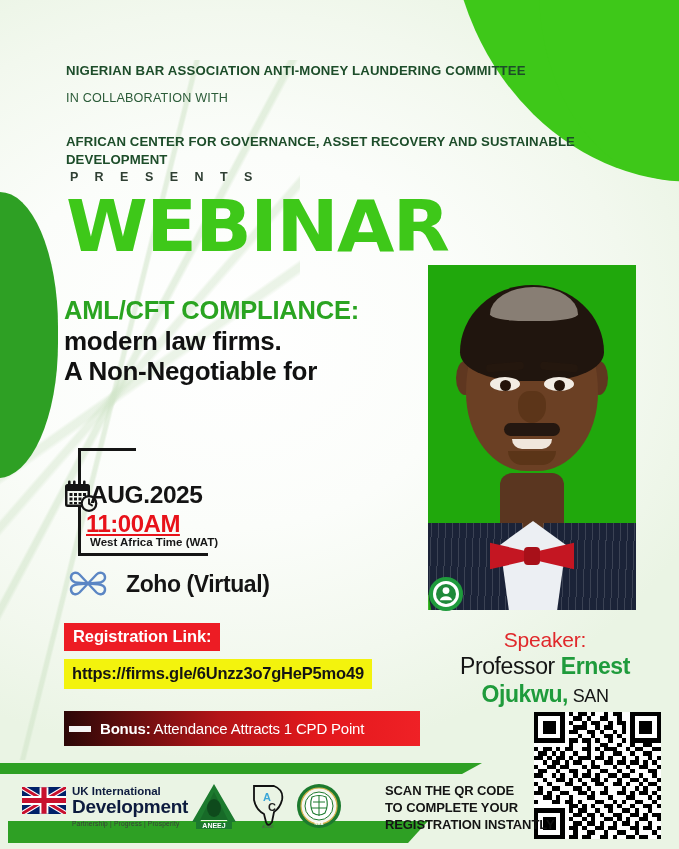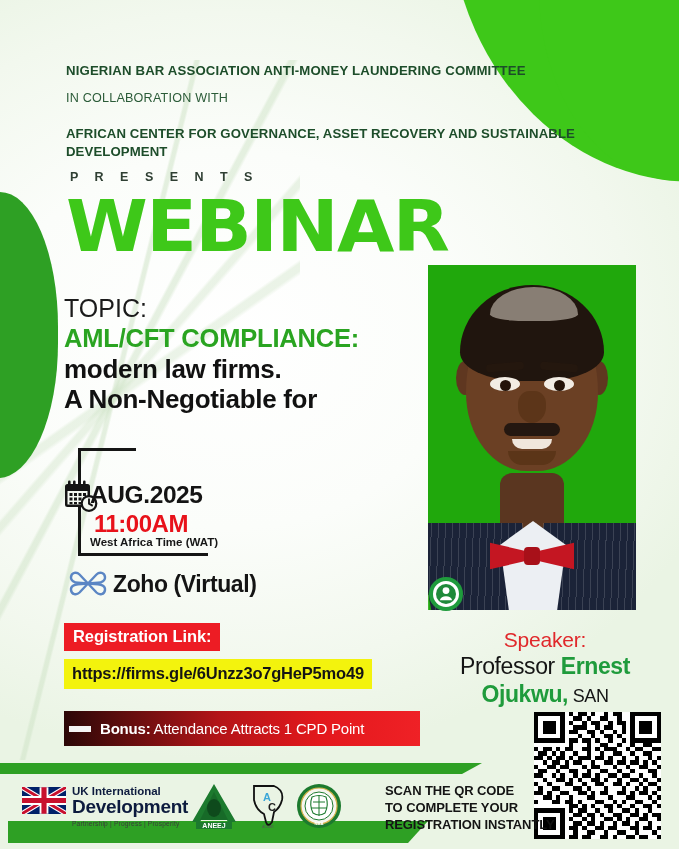--- a/index.html
+++ b/index.html
@@ -43,21 +43,21 @@
   
   .left-blob {
     position:absolute; left:-52px; top:192px; width:110px; height:286px;
     background:#2ea024;
     border-radius:50% 56% 58% 48% / 42% 50% 50% 58%;
   }
   
   .hdr { position:absolute; left:66px; top:62px; width:520px; }
   .hdr .l1 { font-size:13.2px; font-weight:bold; color:#1d4d2a; letter-spacing:.15px; line-height:1.35; }
   .hdr .l2 { font-size:12.6px; font-weight:500; color:#2b5b38; margin-top:11px; letter-spacing:.2px; }
-  .hdr .l3 { font-size:13.2px; font-weight:bold; color:#1d4d2a; margin-top:20px; line-height:1.35; letter-spacing:.1px; }
+  .hdr .l3 { font-size:13.2px; font-weight:bold; color:#1d4d2a; margin-top:28px; line-height:1.35; letter-spacing:.1px; }
   .presents { position:absolute; left:70px; top:170px; font-size:12.5px; font-weight:bold; color:#2f3f33; letter-spacing:6.5px; }
   
   .webinar {
     position:absolute; left:66px; top:190px;
     font-size:72px; font-weight:900; color:#3ec819;
     letter-spacing:-1.5px; line-height:1;
     font-family:"DejaVu Sans", sans-serif;
     transform:scaleX(1.03); transform-origin:left center;
   }
   
@@ -66,24 +66,24 @@
   .topic .hl { font-size:25.5px; color:#2aa421; font-weight:900; line-height:1.16; letter-spacing:-.2px; margin-top:2px; }
   .topic .sub { font-size:26px; color:#111111; font-weight:700; line-height:1.17; letter-spacing:-.3px; }
   
   .datewrap { position:absolute; left:66px; top:448px; width:230px; height:110px; }
   .brk-v { position:absolute; left:12px; top:0; width:3px; height:108px; background:#151515; }
   .brk-t { position:absolute; left:12px; top:0; width:58px; height:3px; background:#151515; }
   .brk-b { position:absolute; left:12px; top:105px; width:130px; height:3px; background:#151515; }
   .cal-icon { position:absolute; left:-2px; top:32px; width:34px; height:32px; }
   .dline1 { position:absolute; left:24px; top:6px; font-size:24.5px; font-weight:900; color:#141414; letter-spacing:-.4px; }
   .dline2 { position:absolute; left:24px; top:33px; font-size:24.5px; font-weight:900; color:#141414; letter-spacing:-.4px; }
-  .dtime  { position:absolute; left:28px; top:62px; font-size:24px; font-weight:900; color:#e8121a; letter-spacing:-.5px; }
+  .dtime  { position:absolute; left:20px; top:62px; font-size:24px; font-weight:900; color:#e8121a; letter-spacing:-.5px;text-decoration:underline; }
   .dtz    { position:absolute; left:24px; top:88px; font-size:11.5px; font-weight:bold; color:#171717; }
   
-  .zoho { position:absolute; left:68px; top:566px; display:flex; align-items:center; gap:3px; }
+  .zoho { position:absolute; left:68px; top:566px; display:flex; align-items:center; gap:16px; }
   .zoho .txt { font-size:23px; font-weight:900; color:#141414; letter-spacing:-.4px; }
   
   .reg-badge {
     position:absolute; left:64px; top:623px;
     background:#ed1c24; color:#ffffff;
     font-size:16.5px; font-weight:bold;
     padding:4px 9px 5px 9px; letter-spacing:-.1px;
   }
   .reg-link {
     position:absolute; left:64px; top:659px;
@@ -178,21 +178,20 @@
   <div class="hdr">
     <div class="l1">NIGERIAN BAR ASSOCIATION ANTI-MONEY LAUNDERING COMMITTEE</div>
     <div class="l2">IN COLLABORATION WITH</div>
     <div class="l3">AFRICAN CENTER FOR GOVERNANCE, ASSET RECOVERY AND SUSTAINABLE DEVELOPMENT</div>
   </div>
   <div class="presents">P R E S E N T S</div>
 
   <div class="webinar">WEBINAR</div>
 
   <div class="topic">
-    <div class="lbl">TOPIC:</div>
     <div class="hl">AML/CFT COMPLIANCE:</div>
     <div class="sub">modern law firms.</div>
     <div class="sub">A Non-Negotiable for</div>
   </div>
 
   <div class="datewrap">
     <div class="brk-v"></div>
     <div class="brk-t"></div>
     <div class="brk-b"></div>
     <svg class="cal-icon" viewBox="0 0 34 32">

